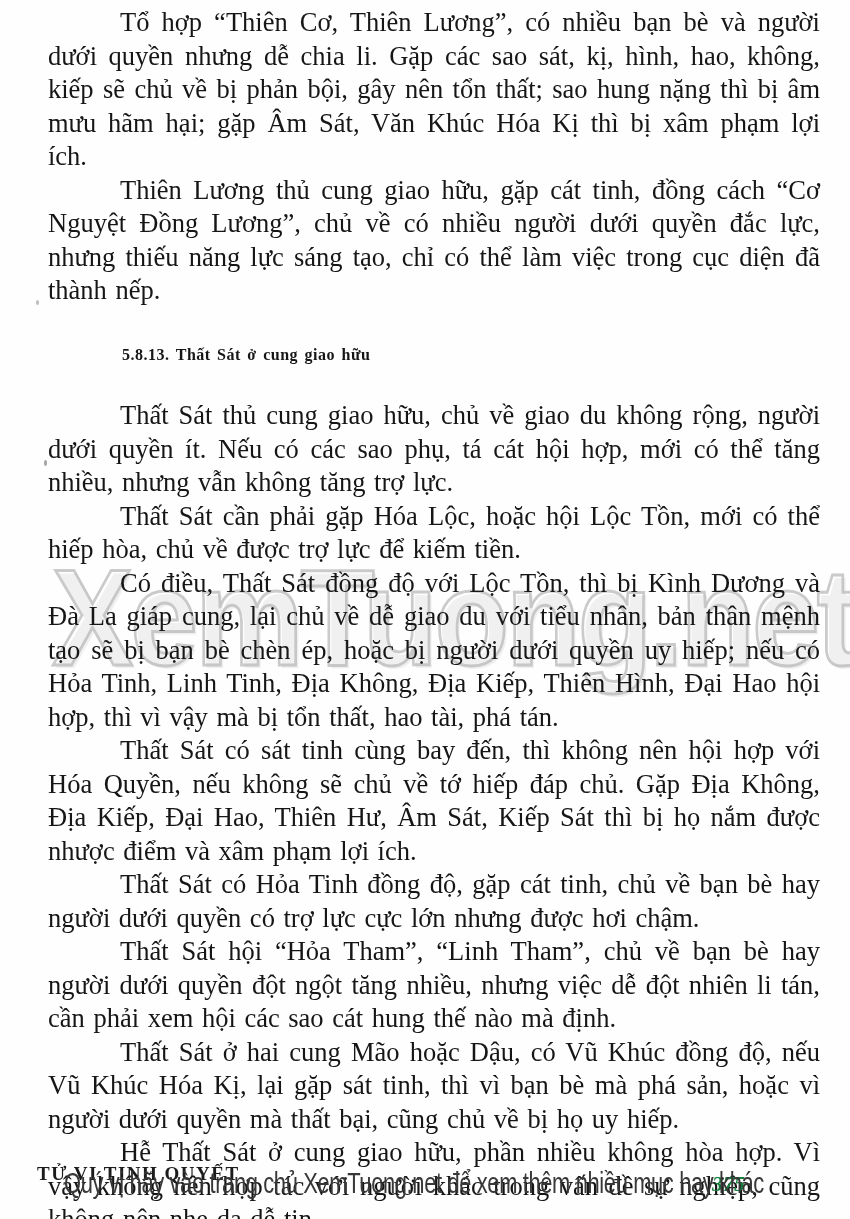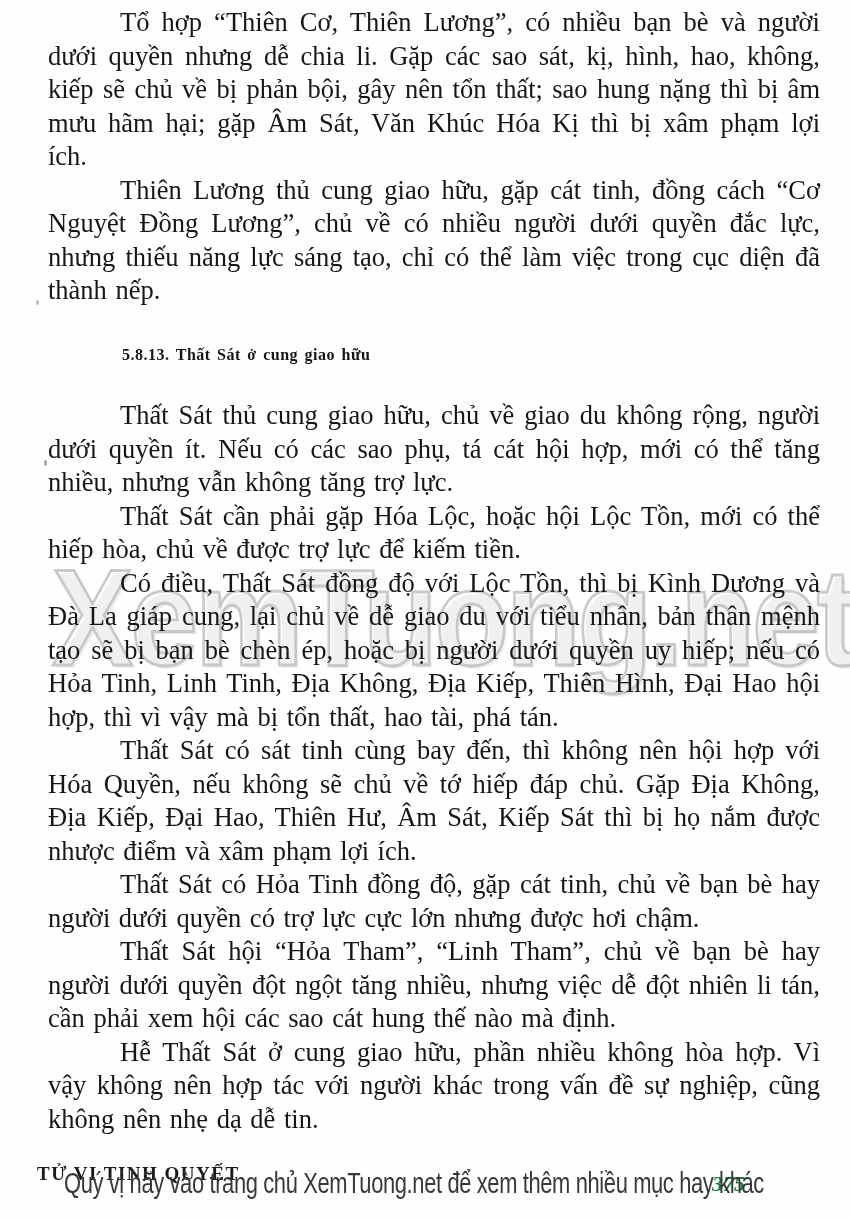--- a/index.html
+++ b/index.html
@@ -125,20 +125,21 @@
     <p class="para">Thiên Lương thủ cung giao hữu, gặp cát tinh, đồng cách “Cơ Nguyệt Đồng Lương”, chủ về có nhiều người dưới quyền đắc lực, nhưng thiếu năng lực sáng tạo, chỉ có thể làm việc trong cục diện đã thành nếp.</p>
 
     <h2 class="section-heading">5.8.13. Thất Sát ở cung giao hữu</h2>
 
     <p class="para">Thất Sát thủ cung giao hữu, chủ về giao du không rộng, người dưới quyền ít. Nếu có các sao phụ, tá cát hội hợp, mới có thể tăng nhiều, nhưng vẫn không tăng trợ lực.</p>
     <p class="para">Thất Sát cần phải gặp Hóa Lộc, hoặc hội Lộc Tồn, mới có thể hiếp hòa, chủ về được trợ lực để kiếm tiền.</p>
     <p class="para">Có điều, Thất Sát đồng độ với Lộc Tồn, thì bị Kình Dương và Đà La giáp cung, lại chủ về dễ giao du với tiểu nhân, bản thân mệnh tạo sẽ bị bạn bè chèn ép, hoặc bị người dưới quyền uy hiếp; nếu có Hỏa Tinh, Linh Tinh, Địa Không, Địa Kiếp, Thiên Hình, Đại Hao hội hợp, thì vì vậy mà bị tổn thất, hao tài, phá tán.</p>
     <p class="para">Thất Sát có sát tinh cùng bay đến, thì không nên hội hợp với Hóa Quyền, nếu không sẽ chủ về tớ hiếp đáp chủ. Gặp Địa Không, Địa Kiếp, Đại Hao, Thiên Hư, Âm Sát, Kiếp Sát thì bị họ nắm được nhược điểm và xâm phạm lợi ích.</p>
     <p class="para">Thất Sát có Hỏa Tinh đồng độ, gặp cát tinh, chủ về bạn bè hay người dưới quyền có trợ lực cực lớn nhưng được hơi chậm.</p>
     <p class="para">Thất Sát hội “Hỏa Tham”, “Linh Tham”, chủ về bạn bè hay người dưới quyền đột ngột tăng nhiều, nhưng việc dễ đột nhiên li tán, cần phải xem hội các sao cát hung thế nào mà định.</p>
+    <p class="para">Thất Sát ở hai cung Mão hoặc Dậu, có Vũ Khúc đồng độ, nếu Vũ Khúc Hóa Kị, lại gặp sát tinh, thì vì bạn bè mà phá sản, hoặc vì người dưới quyền mà thất bại, cũng chủ về bị họ uy hiếp.</p>
     <p class="para">Hễ Thất Sát ở cung giao hữu, phần nhiều không hòa hợp. Vì vậy không nên hợp tác với người khác trong vấn đề sự nghiệp, cũng không nên nhẹ dạ dễ tin.</p>
   </div>
 
   <div class="footer-book-title">TỬ VI TINH QUYẾT</div>
   <div class="footer-page-number">375</div>
   <div class="footer-promo">Quý vị hãy vào trang chủ XemTuong.net để xem thêm nhiều mục hay khác</div>
 
 </div>
 
 </body></html>

